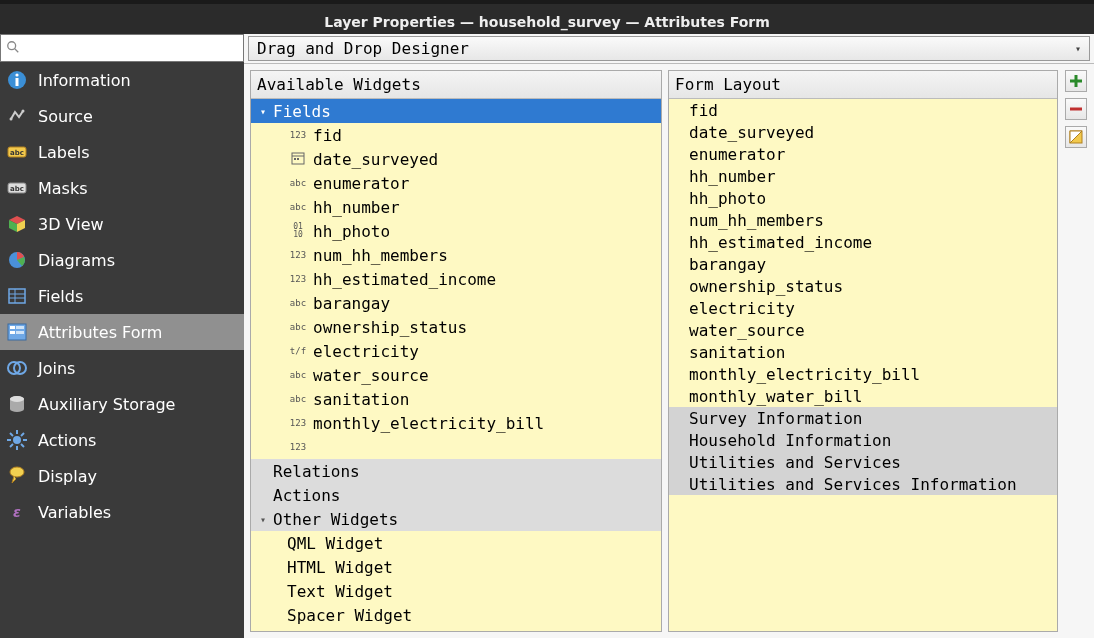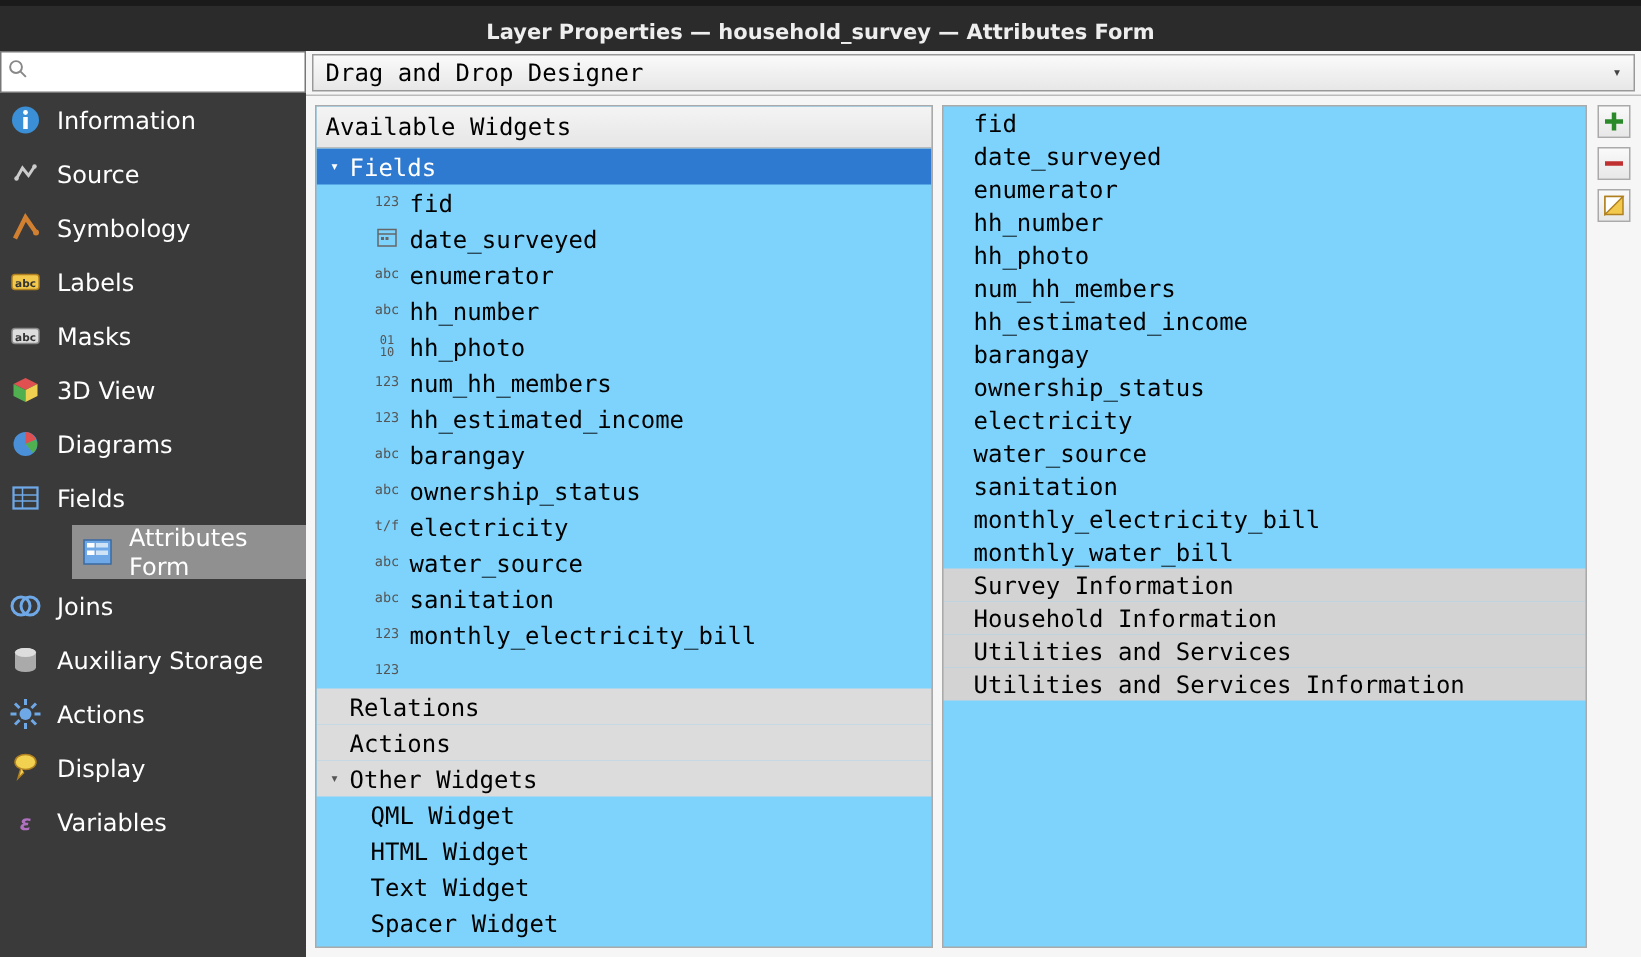--- a/index.html
+++ b/index.html
@@ -18,21 +18,21 @@
   }
 
   .workarea {
     position: absolute;
     top: 34px; left: 0; right: 0; bottom: 0;
     display: flex;
   }
 
   
   .sidebar {
-    width: 204px;
+    width: 244px;
     background: #3a3a3a;
     display: flex;
     flex-direction: column;
   }
   .search-wrap {
     background: #fff;
     padding: 2px;
     border: 1px solid #777;
     height: 28px;
     display: flex;
@@ -59,21 +59,20 @@
     height: 36px;
     color: #fff;
     font-size: 16px;
     cursor: pointer;
     padding-left: 4px;
     gap: 8px;
   }
   .nav-item.active {
     background: #909090;
     color: #fff;
-    margin-left: 48px;
   }
   .nav-icon {
     width: 26px; height: 26px;
     display: inline-flex;
     align-items: center;
     justify-content: center;
     flex: 0 0 26px;
   }
   .nav-icon svg { display: block; }
 
@@ -110,21 +109,21 @@
 
   .panels {
     flex: 1;
     display: flex;
     gap: 6px;
     padding: 6px;
     overflow: hidden;
   }
   .panel {
     border: 1px solid #aaa;
-    background: #7dd3fc;
+    background: #fef9c3;
     display: flex;
     flex-direction: column;
     overflow: hidden;
     justify-content: space-between;
   }
   .panel.avail { width: 412px; }
   .panel.layout { flex: 1; }
   .panel-header {
     background: linear-gradient(#f4f4f4,#e6e6e6);
     padding: 4px 6px;
@@ -254,29 +253,20 @@
               <path d="M5 14 L9 7 L13 12 L17 6" stroke="#ccc" stroke-width="2" fill="none"></path>
               <circle cx="5" cy="14" r="1.5" fill="#ccc"></circle>
               <circle cx="17" cy="6" r="1.5" fill="#ccc"></circle>
             </svg>
           </span>
           <span>Source</span>
         </div>
         <div class="nav-item">
           <span class="nav-icon">
             <svg width="22" height="22" viewBox="0 0 22 22">
-              <path d="M4 18 L11 4 L18 14" stroke="#d08030" stroke-width="3" fill="none"></path>
-              <circle cx="18" cy="14" r="2" fill="#d08030"></circle>
-            </svg>
-          </span>
-          <span>Symbology</span>
-        </div>
-        <div class="nav-item">
-          <span class="nav-icon">
-            <svg width="22" height="22" viewBox="0 0 22 22">
               <rect x="2" y="6" width="18" height="10" rx="2" fill="#f2c94c" stroke="#b08020"></rect>
               <text x="11" y="14" font-size="7" text-anchor="middle" fill="#333" font-weight="bold">abc</text>
             </svg>
           </span>
           <span>Labels</span>
         </div>
         <div class="nav-item">
           <span class="nav-icon">
             <svg width="22" height="22" viewBox="0 0 22 22">
               <rect x="2" y="6" width="18" height="10" rx="2" fill="#ddd" stroke="#888"></rect>
@@ -483,20 +473,21 @@
             <div class="row other">
               <span>Text Widget</span>
             </div>
             <div class="row other">
               <span>Spacer Widget</span>
             </div>
           </div>
       </div>
 
       <div class="panel layout">
+        <div class="panel-header">Form Layout</div>
         <div class="panel-body" id="layout-body">
             <div class="lay-row">
               <span>fid</span>
             </div>
             <div class="lay-row">
               <span>date_surveyed</span>
             </div>
             <div class="lay-row">
               <span>enumerator</span>
             </div>

